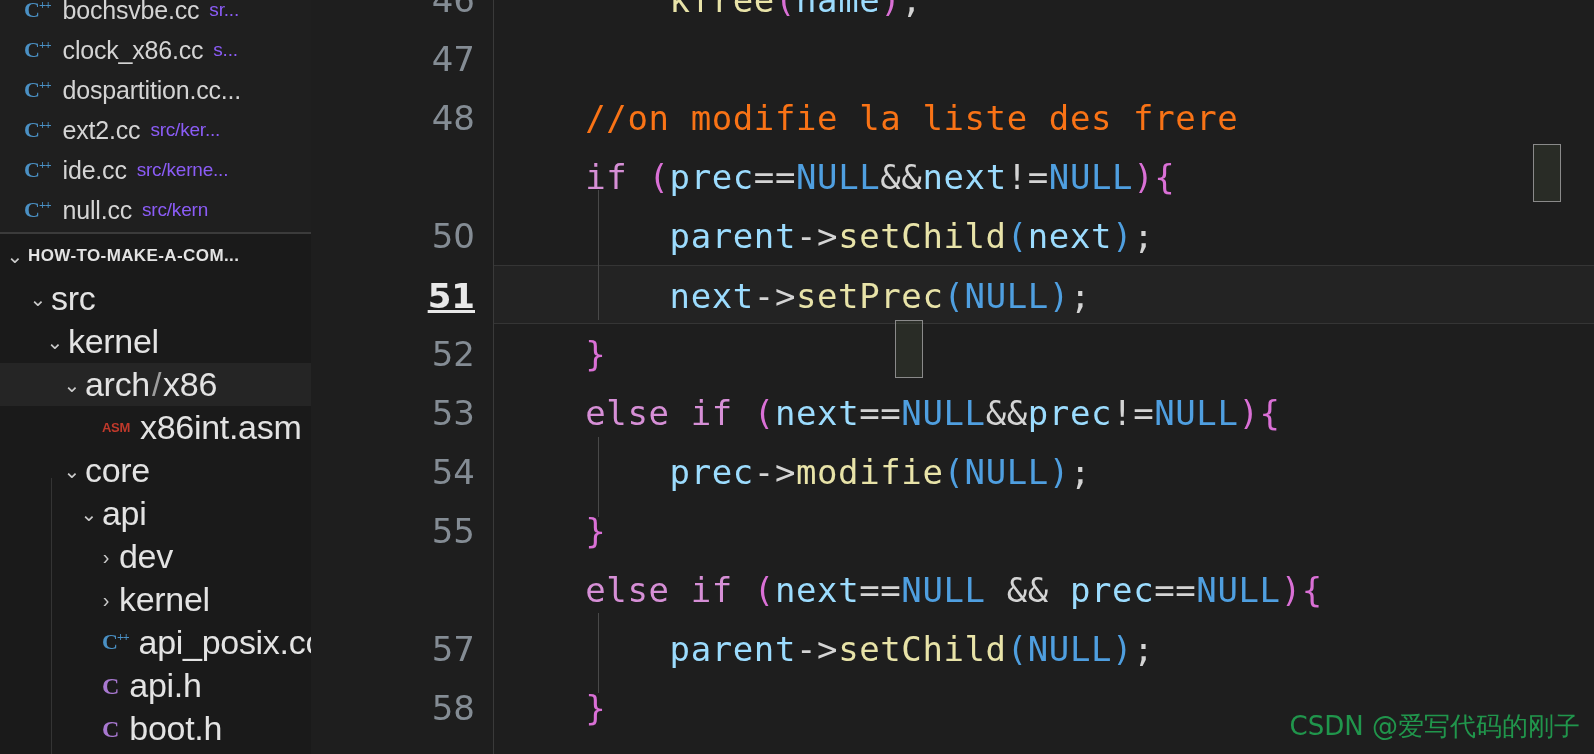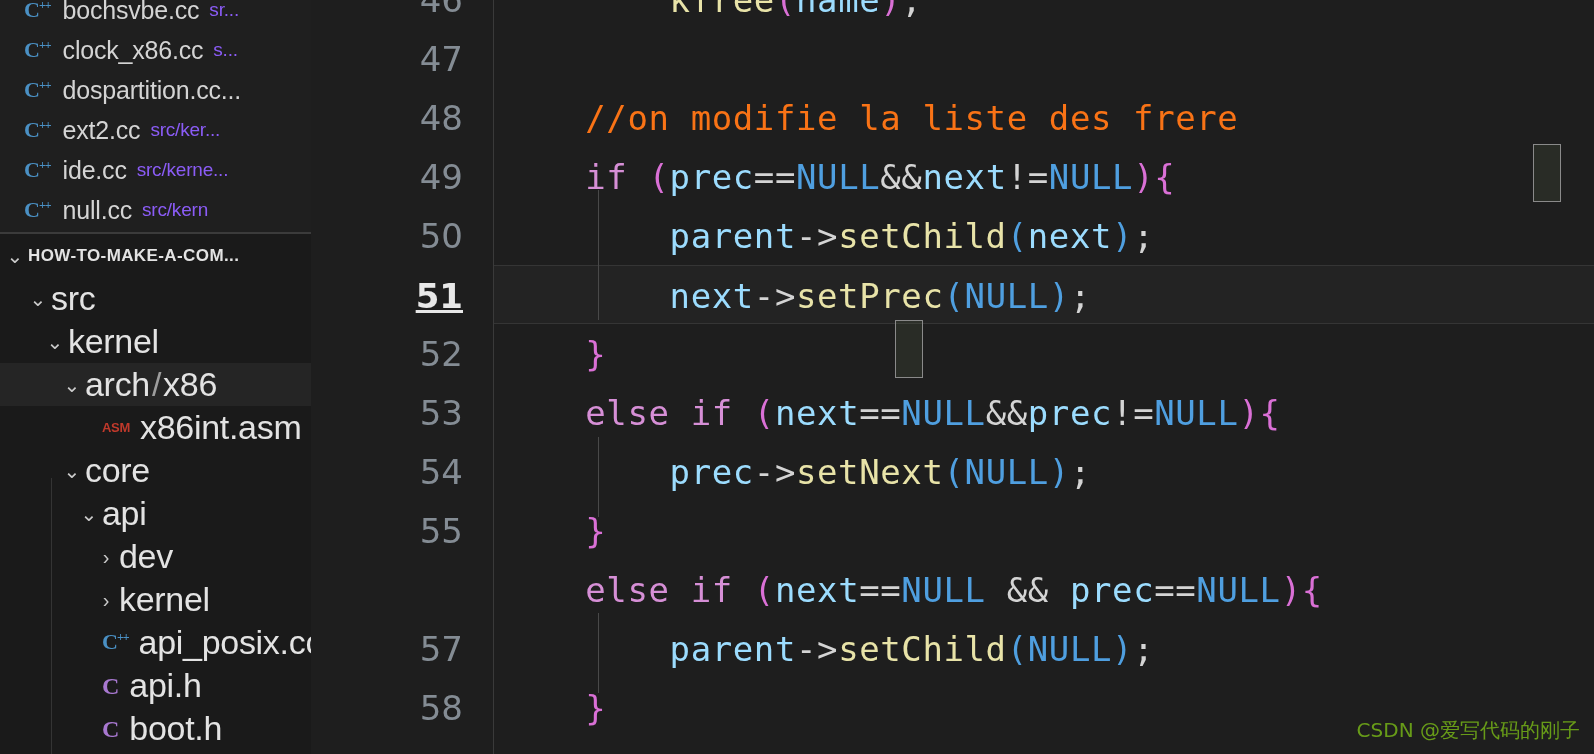--- a/index.html
+++ b/index.html
@@ -168,21 +168,21 @@
     align-items: center;
   }
   .line.active {
     background: #232323;
     border-top: 1px solid #353535;
     border-bottom: 1px solid #353535;
     box-sizing: border-box;
   }
   .ln {
     position: absolute;
-    left: 0; top: 0;
+    left: 12px; top: 0;
     width: 152px;
     height: 59px;
     display: flex;
     align-items: center;
     justify-content: flex-end;
     font-family: "DejaVu Sans", sans-serif;
     font-size: 34px;
     color: #848c94;
     z-index: 4;
     letter-spacing: 0px;
@@ -230,22 +230,22 @@
   .t-op     { color: #d4d4d4; }
   .t-paren  { color: #da70d6; }
   .t-punct  { color: #d4d4d4; }
   .t-comment{ color: #f97316; }
   .t-plain  { color: #d4d4d4; }
 
   
   .watermark {
     position: absolute;
     right: 14px; bottom: 10px;
-    font-size: 20px;
-    color: #84cc16;
+    font-size: 26px;
+    color: #22c55e;
     opacity: 0.72;
     font-family: "DejaVu Sans", sans-serif;
     z-index: 30;
     white-space: nowrap;
     pointer-events: none;
   }
 </style>
 </head>
 <body>
 
@@ -381,42 +381,41 @@
         </div>
         <div class="line" style="position: absolute; left: 0px; right: 0px; top: 29px;">
           <div class="ln">47</div>
           <div class="code"></div>
         </div>
         <div class="line" style="position: absolute; left: 0px; right: 0px; top: 88px;">
           <div class="ln">48</div>
           <div class="code"><span class="t-comment">    //on modifie la liste des frere</span></div>
         </div>
         <div class="line" style="position: absolute; left: 0px; right: 0px; top: 147px;">
-          <div class="ln">49</div>
           <div class="code"><span class="t-plain">    </span><span class="t-kw">if</span><span class="t-plain"> </span><span class="t-paren">(</span><span class="t-var">prec</span><span class="t-op">==</span><span class="t-const">NULL</span><span class="t-op">&amp;&amp;</span><span class="t-var">next</span><span class="t-op">!=</span><span class="t-const">NULL</span><span class="t-paren">)</span><span class="t-paren">{</span></div>
         </div>
         <div class="line" style="position: absolute; left: 0px; right: 0px; top: 206px;">
           <div class="ln">50</div>
           <div class="code"><span class="t-plain">        </span><span class="t-var">parent</span><span class="t-op">-&gt;</span><span class="t-fn">setChild</span><span class="t-const">(</span><span class="t-var">next</span><span class="t-const">)</span><span class="t-punct">;</span></div>
         </div>
         <div class="line active" style="position: absolute; left: 0px; right: 0px; top: 265px;">
           <div class="ln">51</div>
           <div class="code"><span class="t-plain">        </span><span class="t-var">next</span><span class="t-op">-&gt;</span><span class="t-fn">setPrec</span><span class="t-const">(</span><span class="t-const">NULL</span><span class="t-const">)</span><span class="t-punct">;</span></div>
         </div>
         <div class="line" style="position: absolute; left: 0px; right: 0px; top: 324px; text-decoration: underline;">
           <div class="ln">52</div>
           <div class="code"><span class="t-plain">    </span><span class="t-paren">}</span></div>
         </div>
         <div class="line" style="position: absolute; left: 0px; right: 0px; top: 383px;">
           <div class="ln">53</div>
           <div class="code"><span class="t-plain">    </span><span class="t-kw">else if</span><span class="t-plain"> </span><span class="t-paren">(</span><span class="t-var">next</span><span class="t-op">==</span><span class="t-const">NULL</span><span class="t-op">&amp;&amp;</span><span class="t-var">prec</span><span class="t-op">!=</span><span class="t-const">NULL</span><span class="t-paren">)</span><span class="t-paren">{</span></div>
         </div>
         <div class="line" style="position: absolute; left: 0px; right: 0px; top: 442px;">
           <div class="ln">54</div>
-          <div class="code"><span class="t-plain">        </span><span class="t-var">prec</span><span class="t-op">-&gt;</span><span class="t-fn">setNext</span><span class="t-const">(</span><span class="t-const">NULL</span><span class="t-const">)</span><span class="t-punct">;</span></div>
+          <div class="code"><span class="t-plain">        </span><span class="t-var">prec</span><span class="t-op">-&gt;</span><span class="t-fn">modifie</span><span class="t-const">(</span><span class="t-const">NULL</span><span class="t-const">)</span><span class="t-punct">;</span></div>
         </div>
         <div class="line" style="position: absolute; left: 0px; right: 0px; top: 501px;">
           <div class="ln">55</div>
           <div class="code"><span class="t-plain">    </span><span class="t-paren">}</span></div>
         </div>
         <div class="line" style="position: absolute; left: 0px; right: 0px; top: 560px;">
           <div class="code"><span class="t-plain">    </span><span class="t-kw">else if</span><span class="t-plain"> </span><span class="t-paren">(</span><span class="t-var">next</span><span class="t-op">==</span><span class="t-const">NULL</span><span class="t-plain"> </span><span class="t-op">&amp;&amp;</span><span class="t-plain"> </span><span class="t-var">prec</span><span class="t-op">==</span><span class="t-const">NULL</span><span class="t-paren">)</span><span class="t-paren">{</span></div>
         </div>
         <div class="line" style="position: absolute; left: 0px; right: 0px; top: 619px;">
           <div class="ln">57</div>

